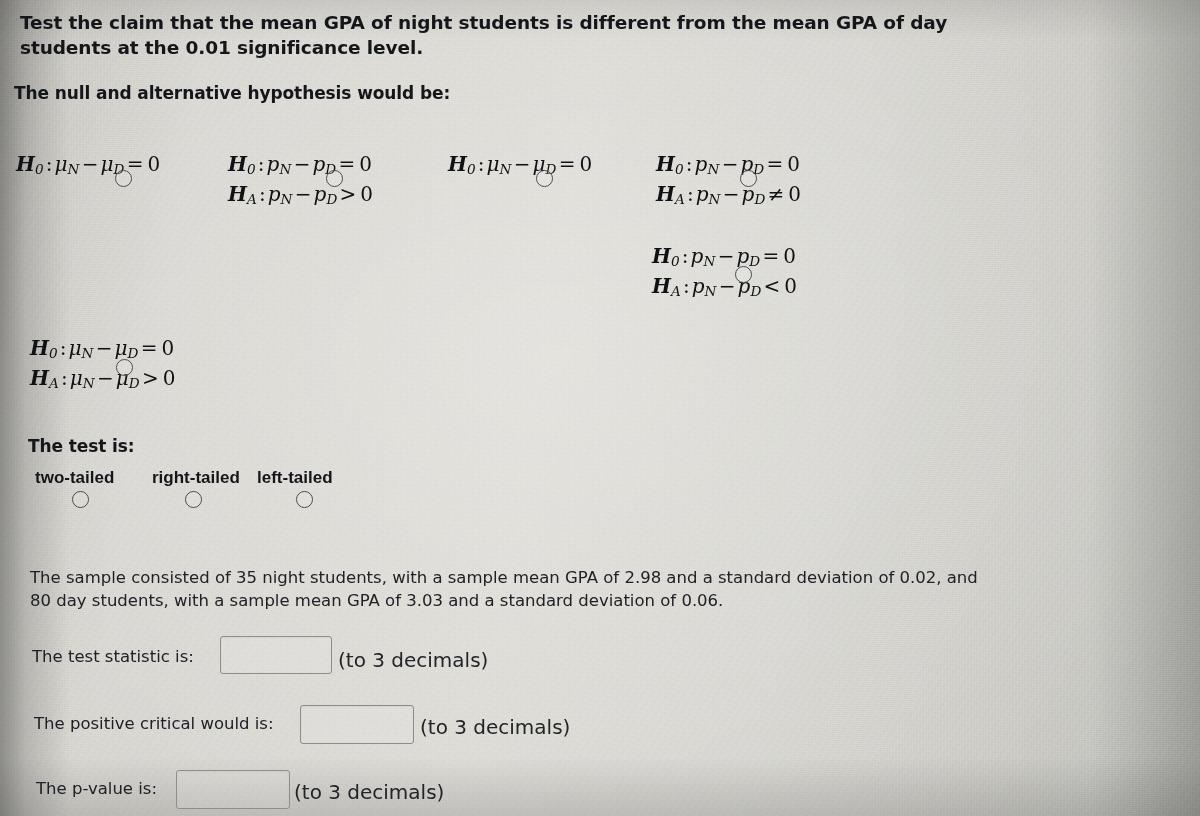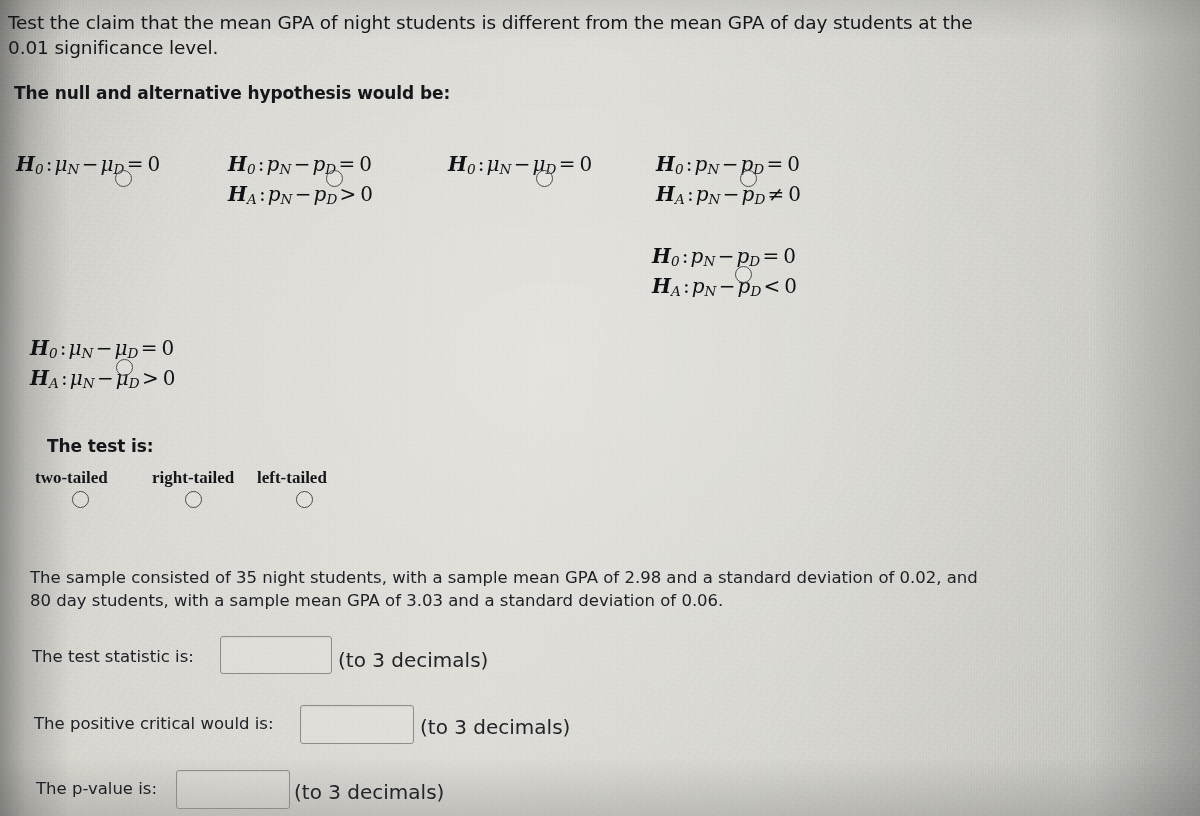--- a/index.html
+++ b/index.html
@@ -90,26 +90,26 @@
     letter-spacing: -0.1px;
   }
   .ui-plain {
     font-family: "DejaVu Sans", sans-serif;
     font-weight: normal;
     color: #1d1e22;
   }
 
   
   #headline {
-    left: 8px;
+    left: 20px;
     top: 10px;
     width: 1010px;
     font-size: 18.5px;
     line-height: 25px;
-    font-weight: normal;
+    font-weight: bold;
   }
 
   #prompt-hyp {
     left: 14px;
     top: 83px;
     font-size: 17px;
     font-weight: bold;
   }
 
   
@@ -145,26 +145,25 @@
     background: rgba(255,255,255,0.12);
     box-shadow: inset 0 0 2px rgba(255,255,255,0.35);
   }
 
   
   #test-is-label {
     left: 28px;
     top: 436px;
     font-size: 17px;
     font-weight: bold;
-    margin-left: 19px;
   }
   .tail-opt {
     font-size: 17px;
     font-weight: bold;
-    font-family: Liberation Serif, serif;
+    font-family: Liberation Sans, sans-serif;
     color: #15161a;
   }
 
   
   #sample-para {
     left: 30px;
     top: 567px;
     width: 960px;
     font-size: 16.5px;
     line-height: 22.5px;

